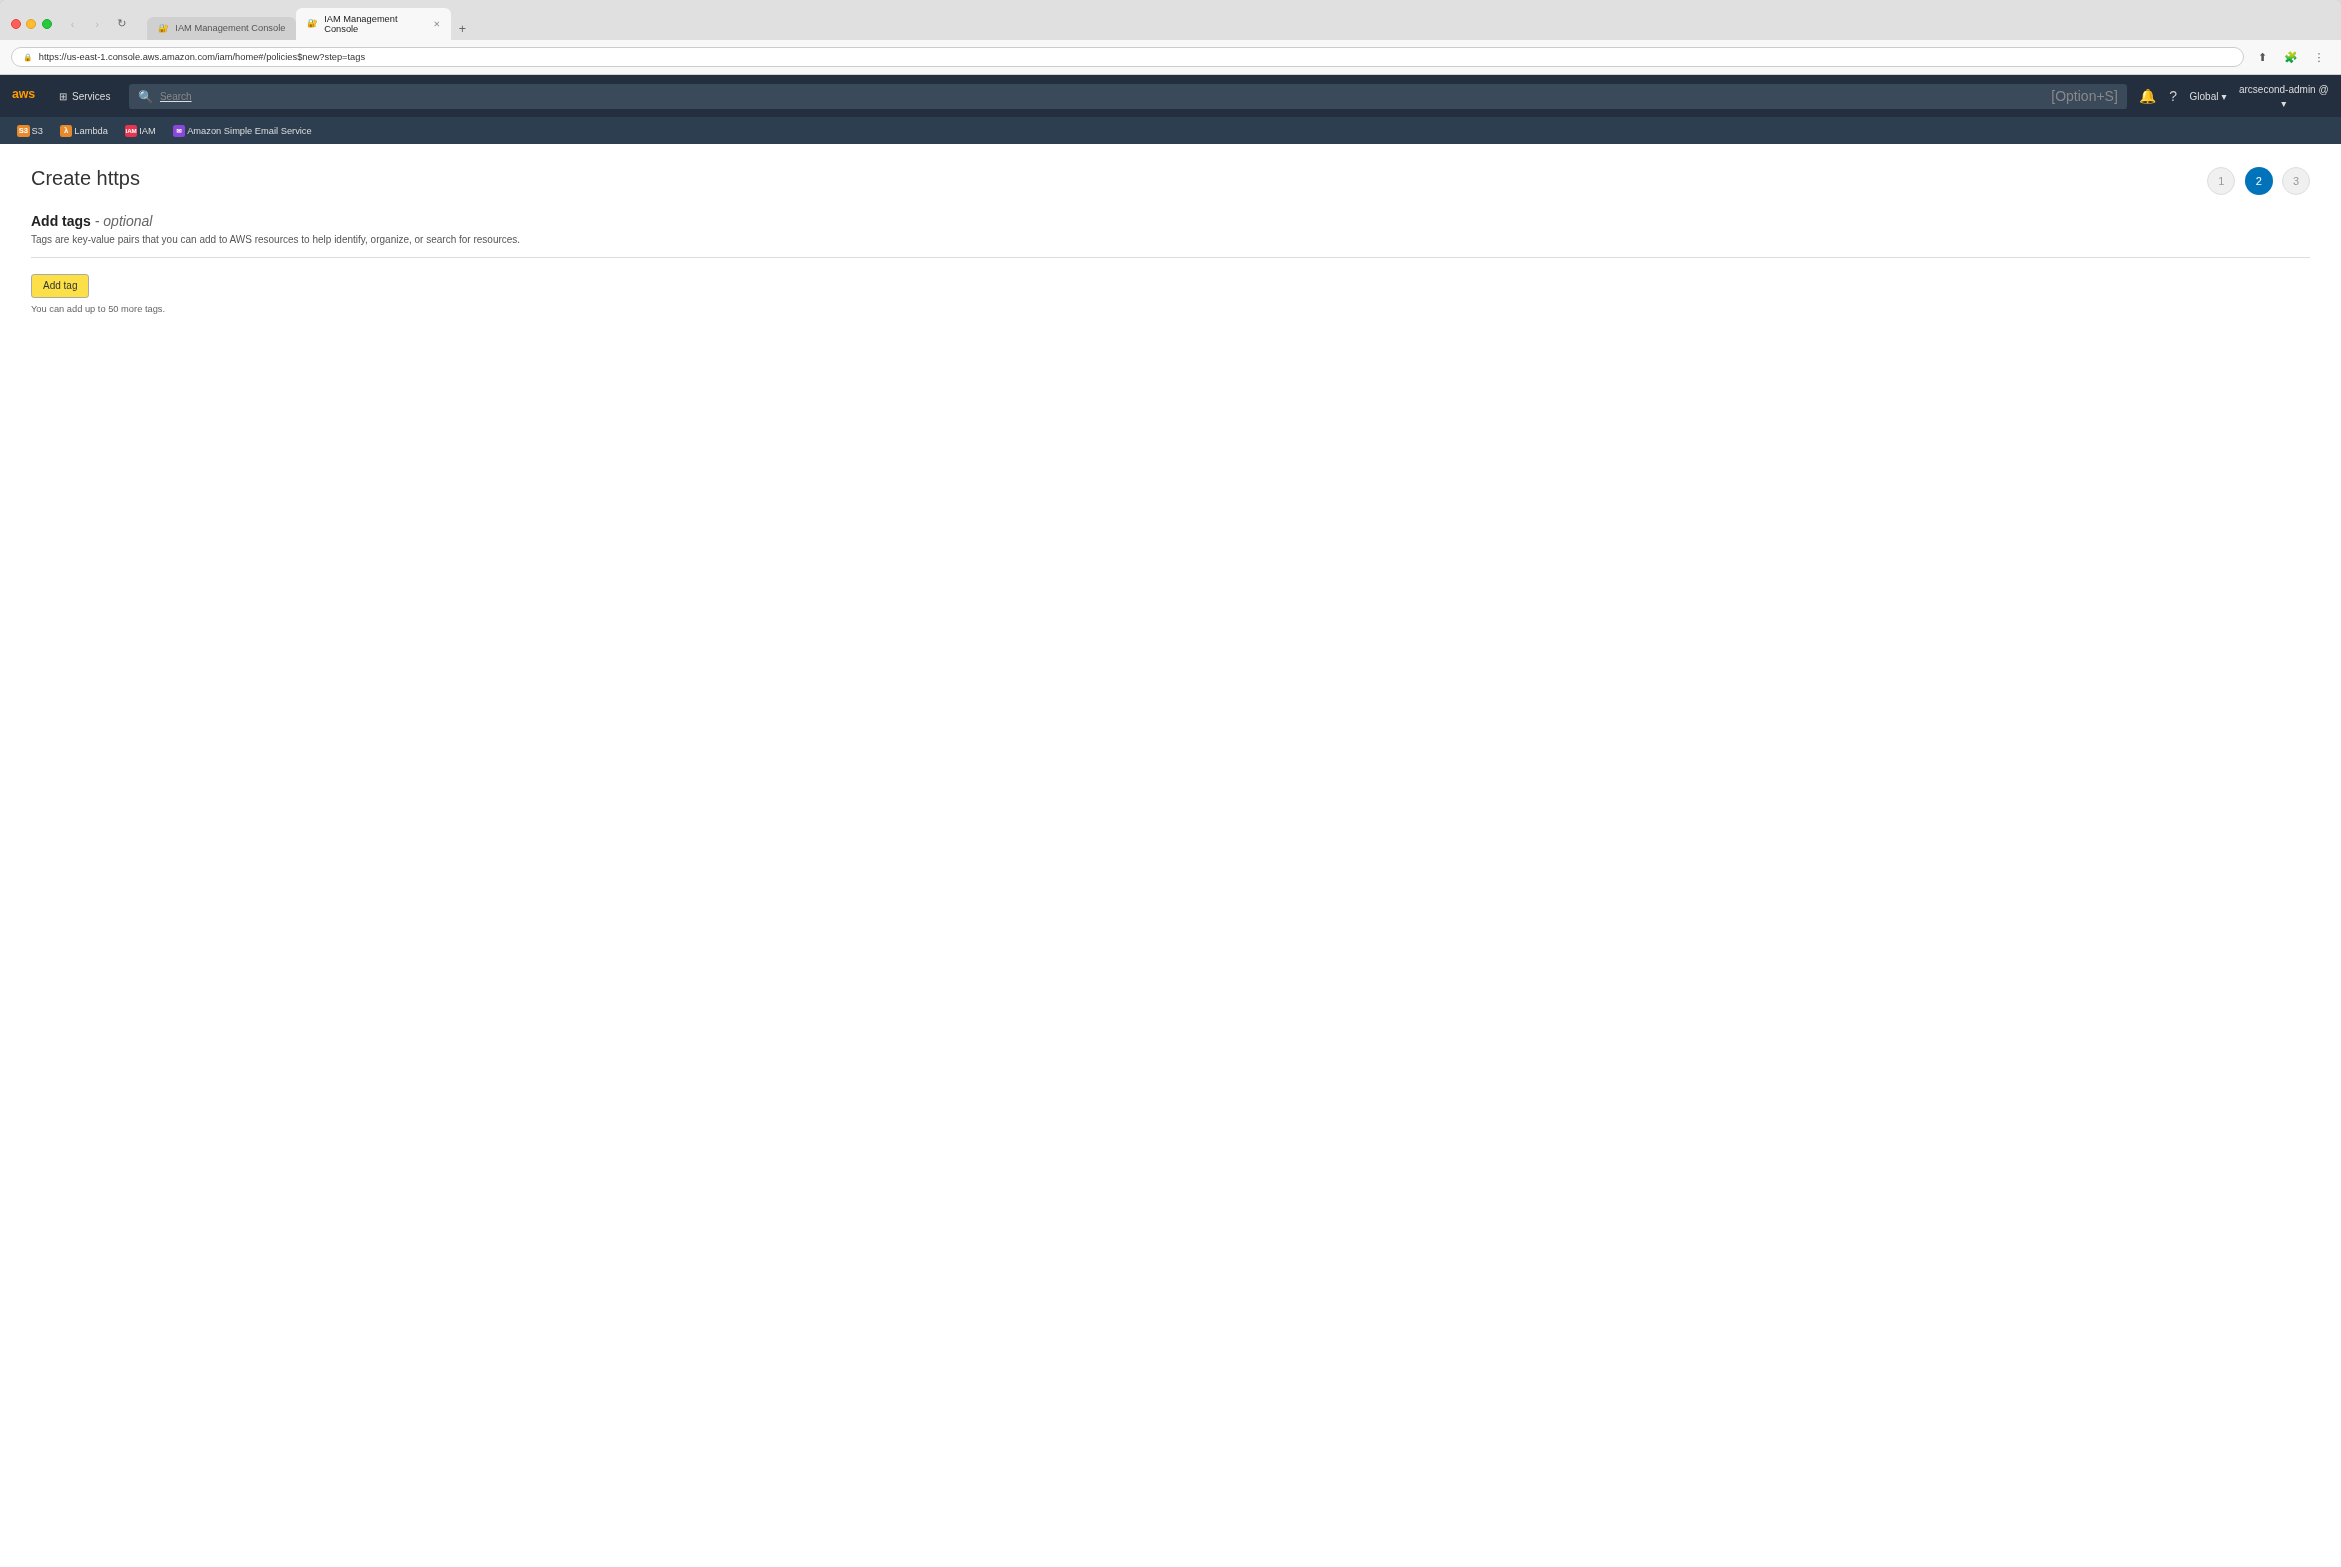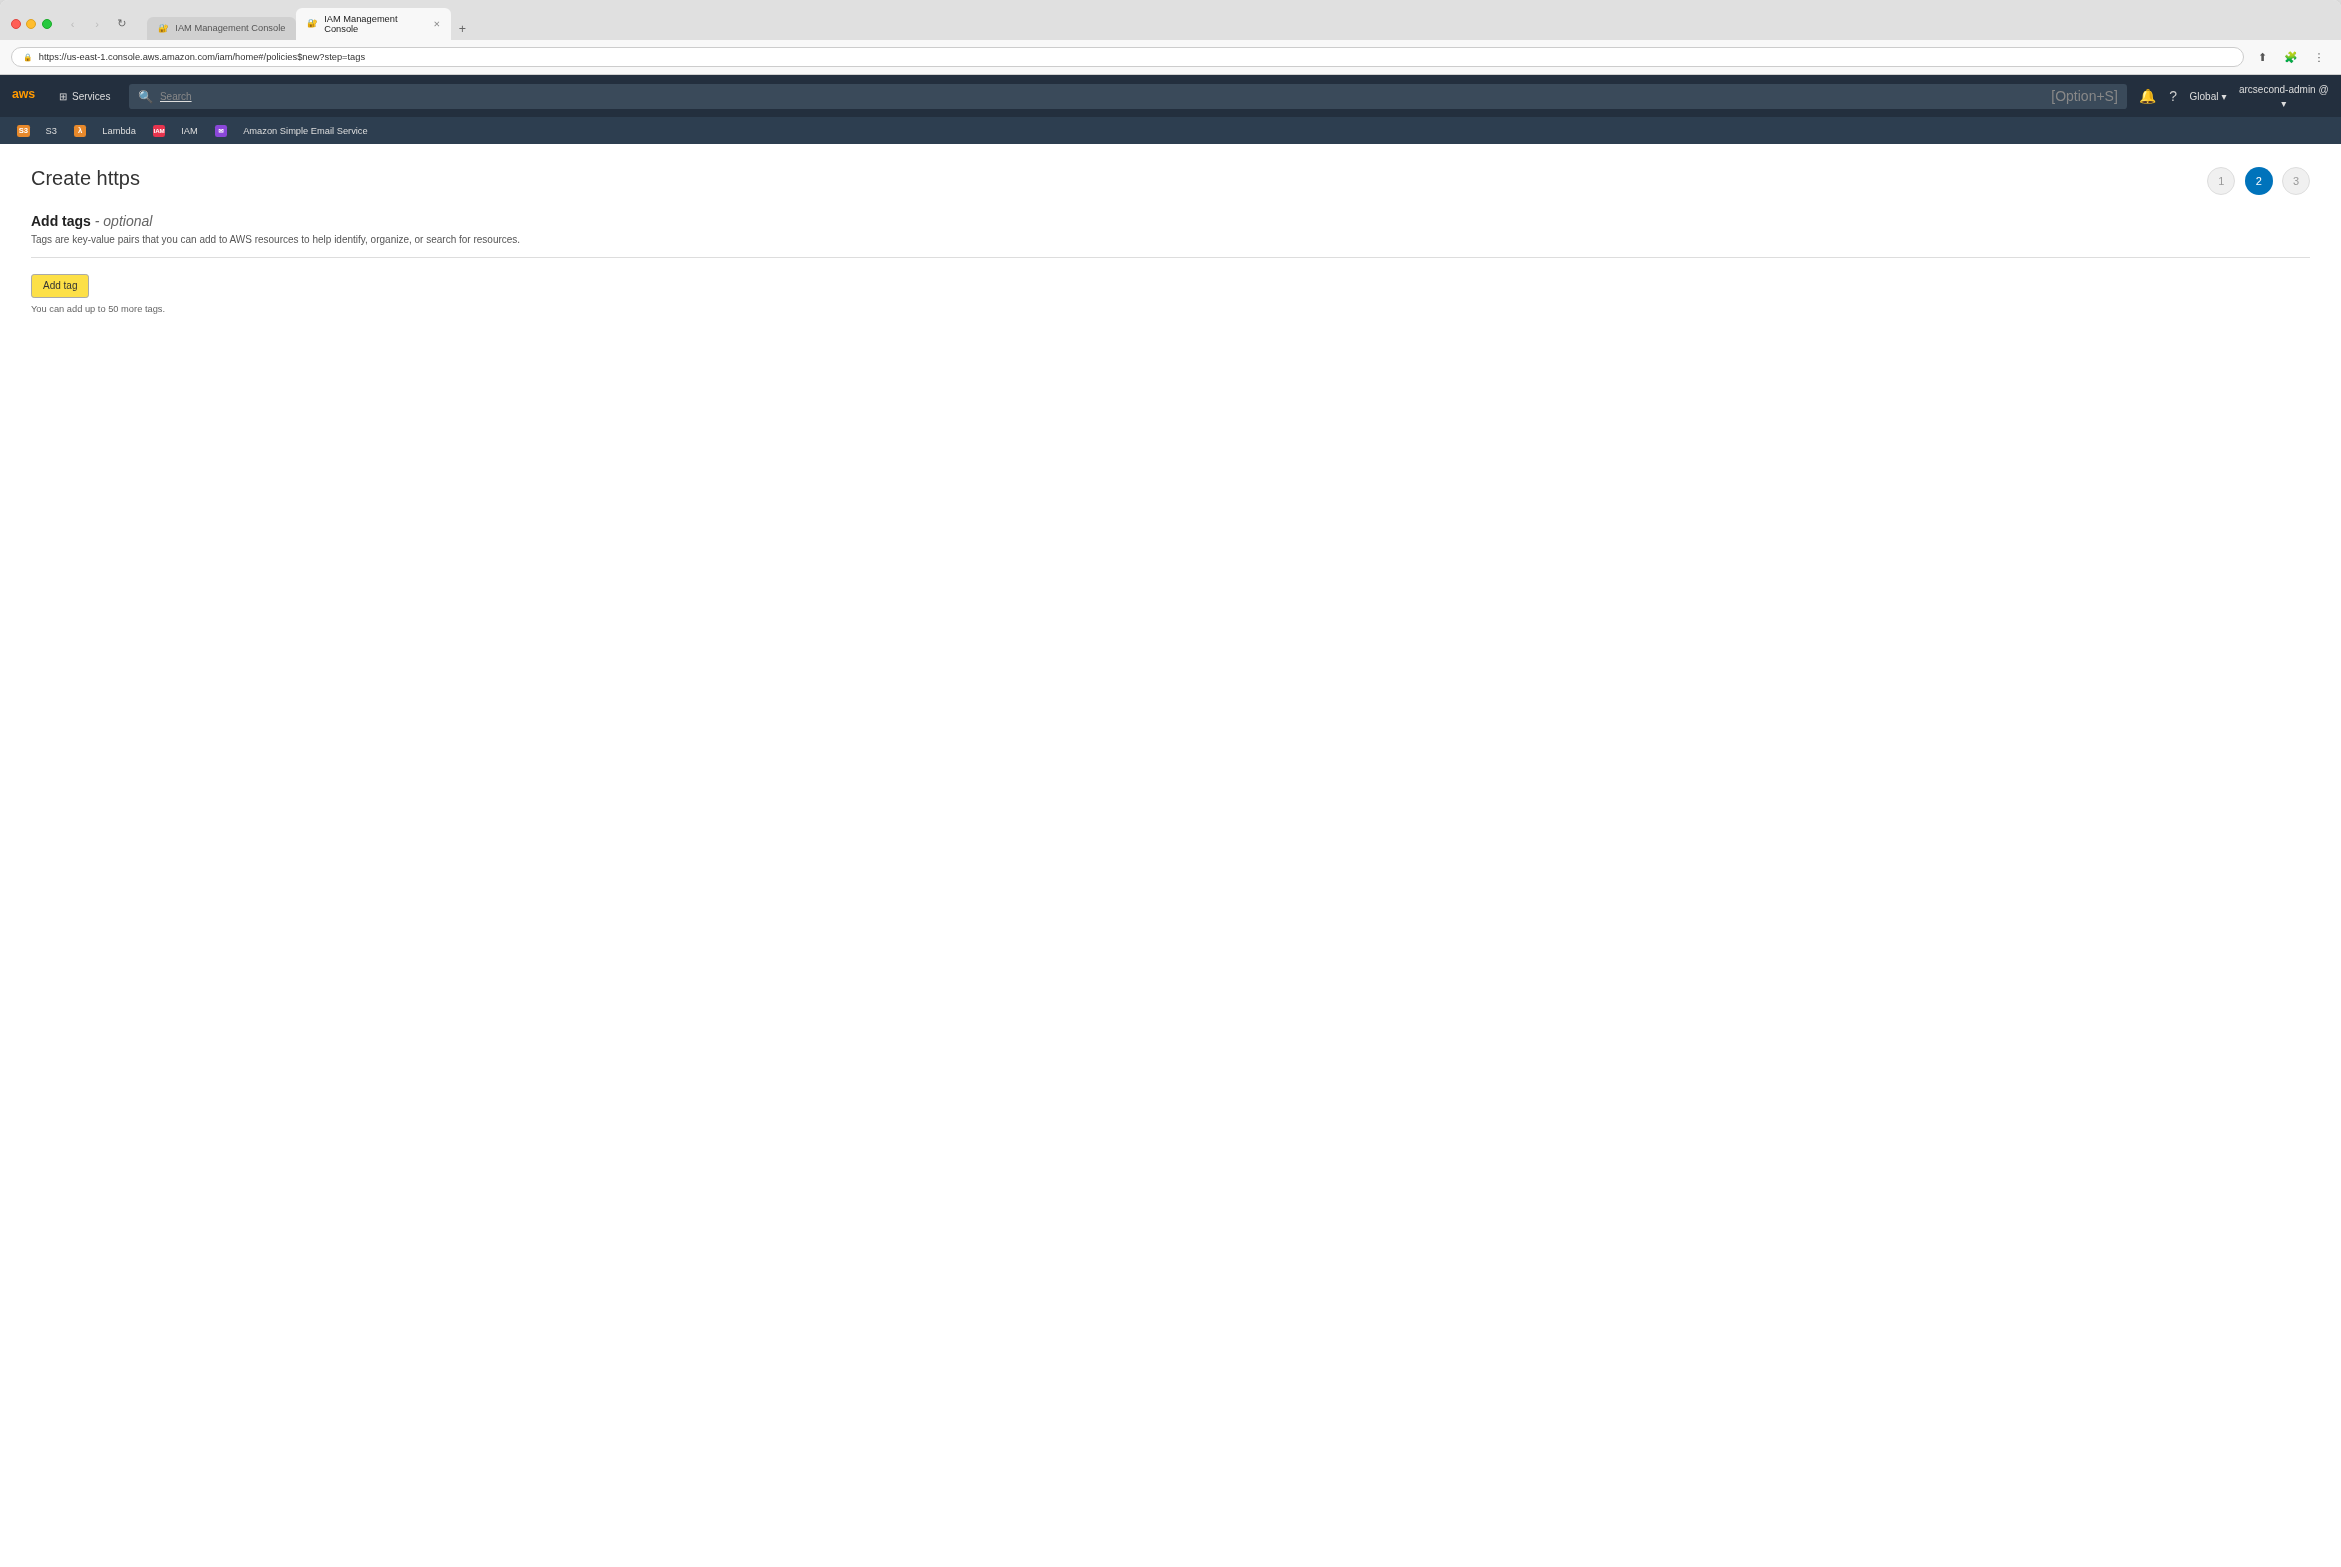--- a/index.html
+++ b/index.html
@@ -231,21 +231,21 @@
       display: flex;
       align-items: center;
       padding: 0 11px;
       height: 27px;
       gap: 4.6px;
     }
 
     .bookmark-item {
       display: flex;
       align-items: center;
-      gap: 16px;
+      gap: 2px;
       padding: 3.1px 6.2px;
       border-radius: 3.1px;
       color: #ddd;
       font-size: 9.3px;
       cursor: pointer;
     }
 
     .bookmark-icon {
       width: 12.4px;
       height: 12.4px;

